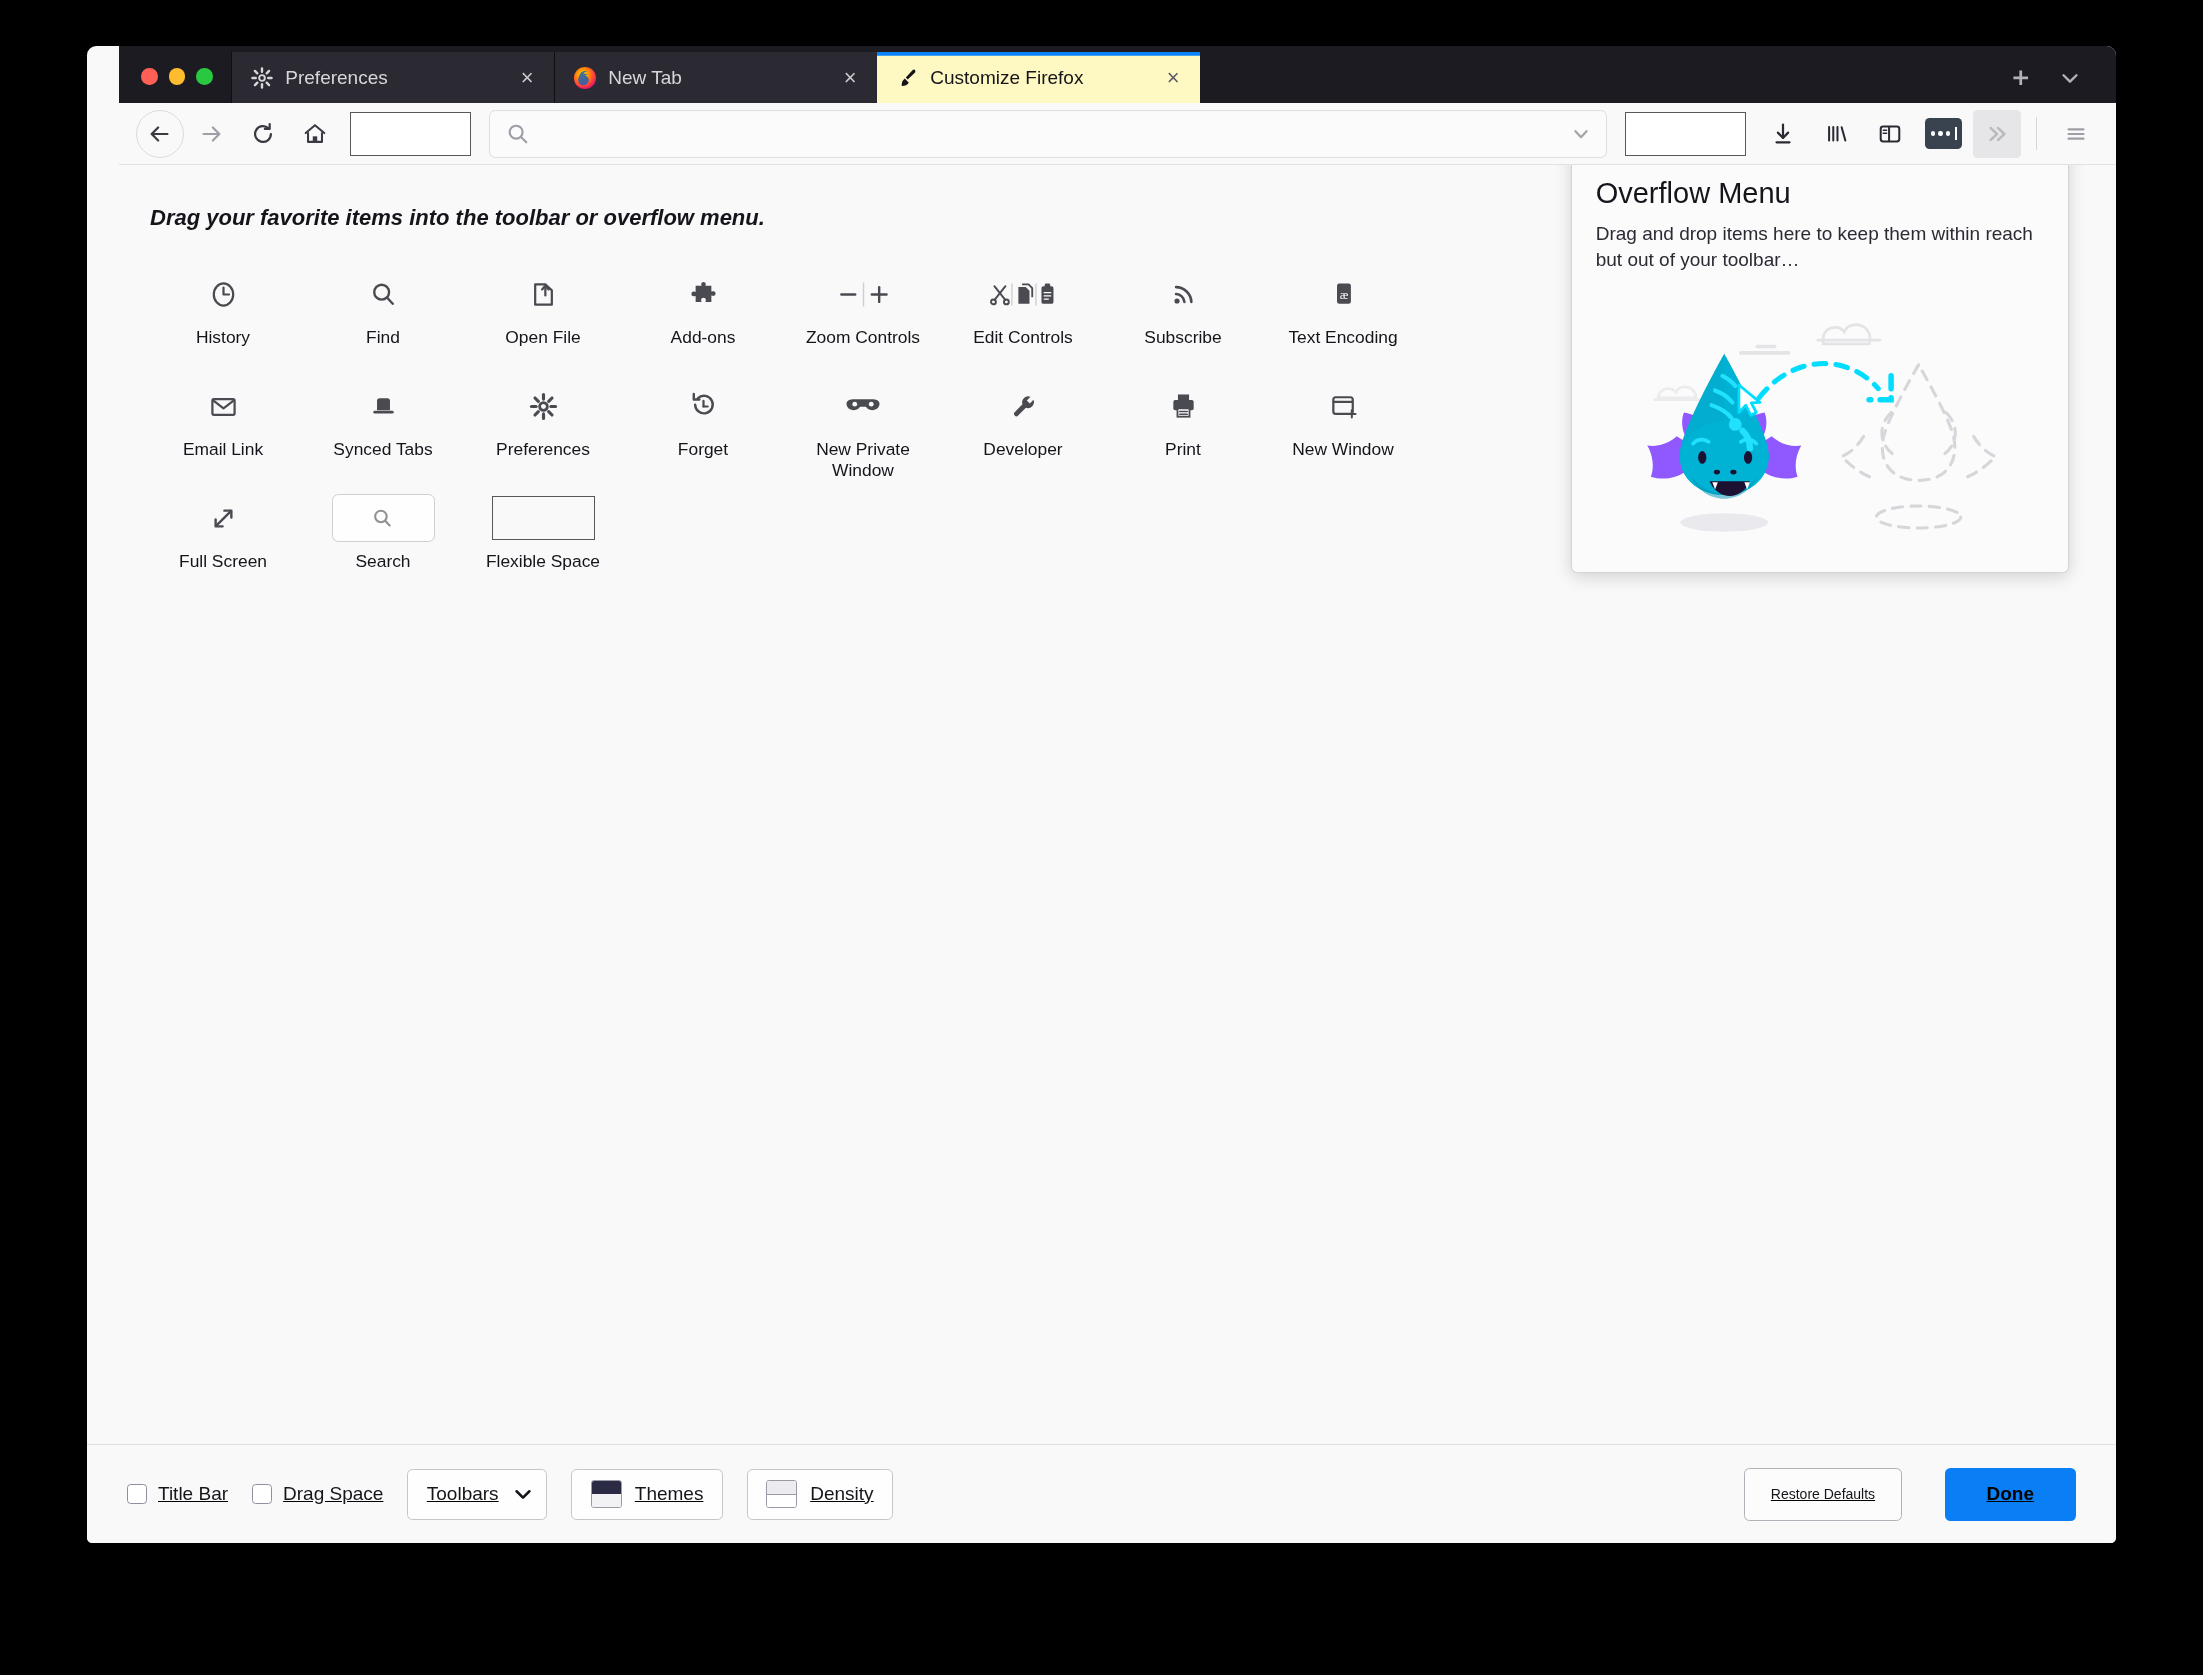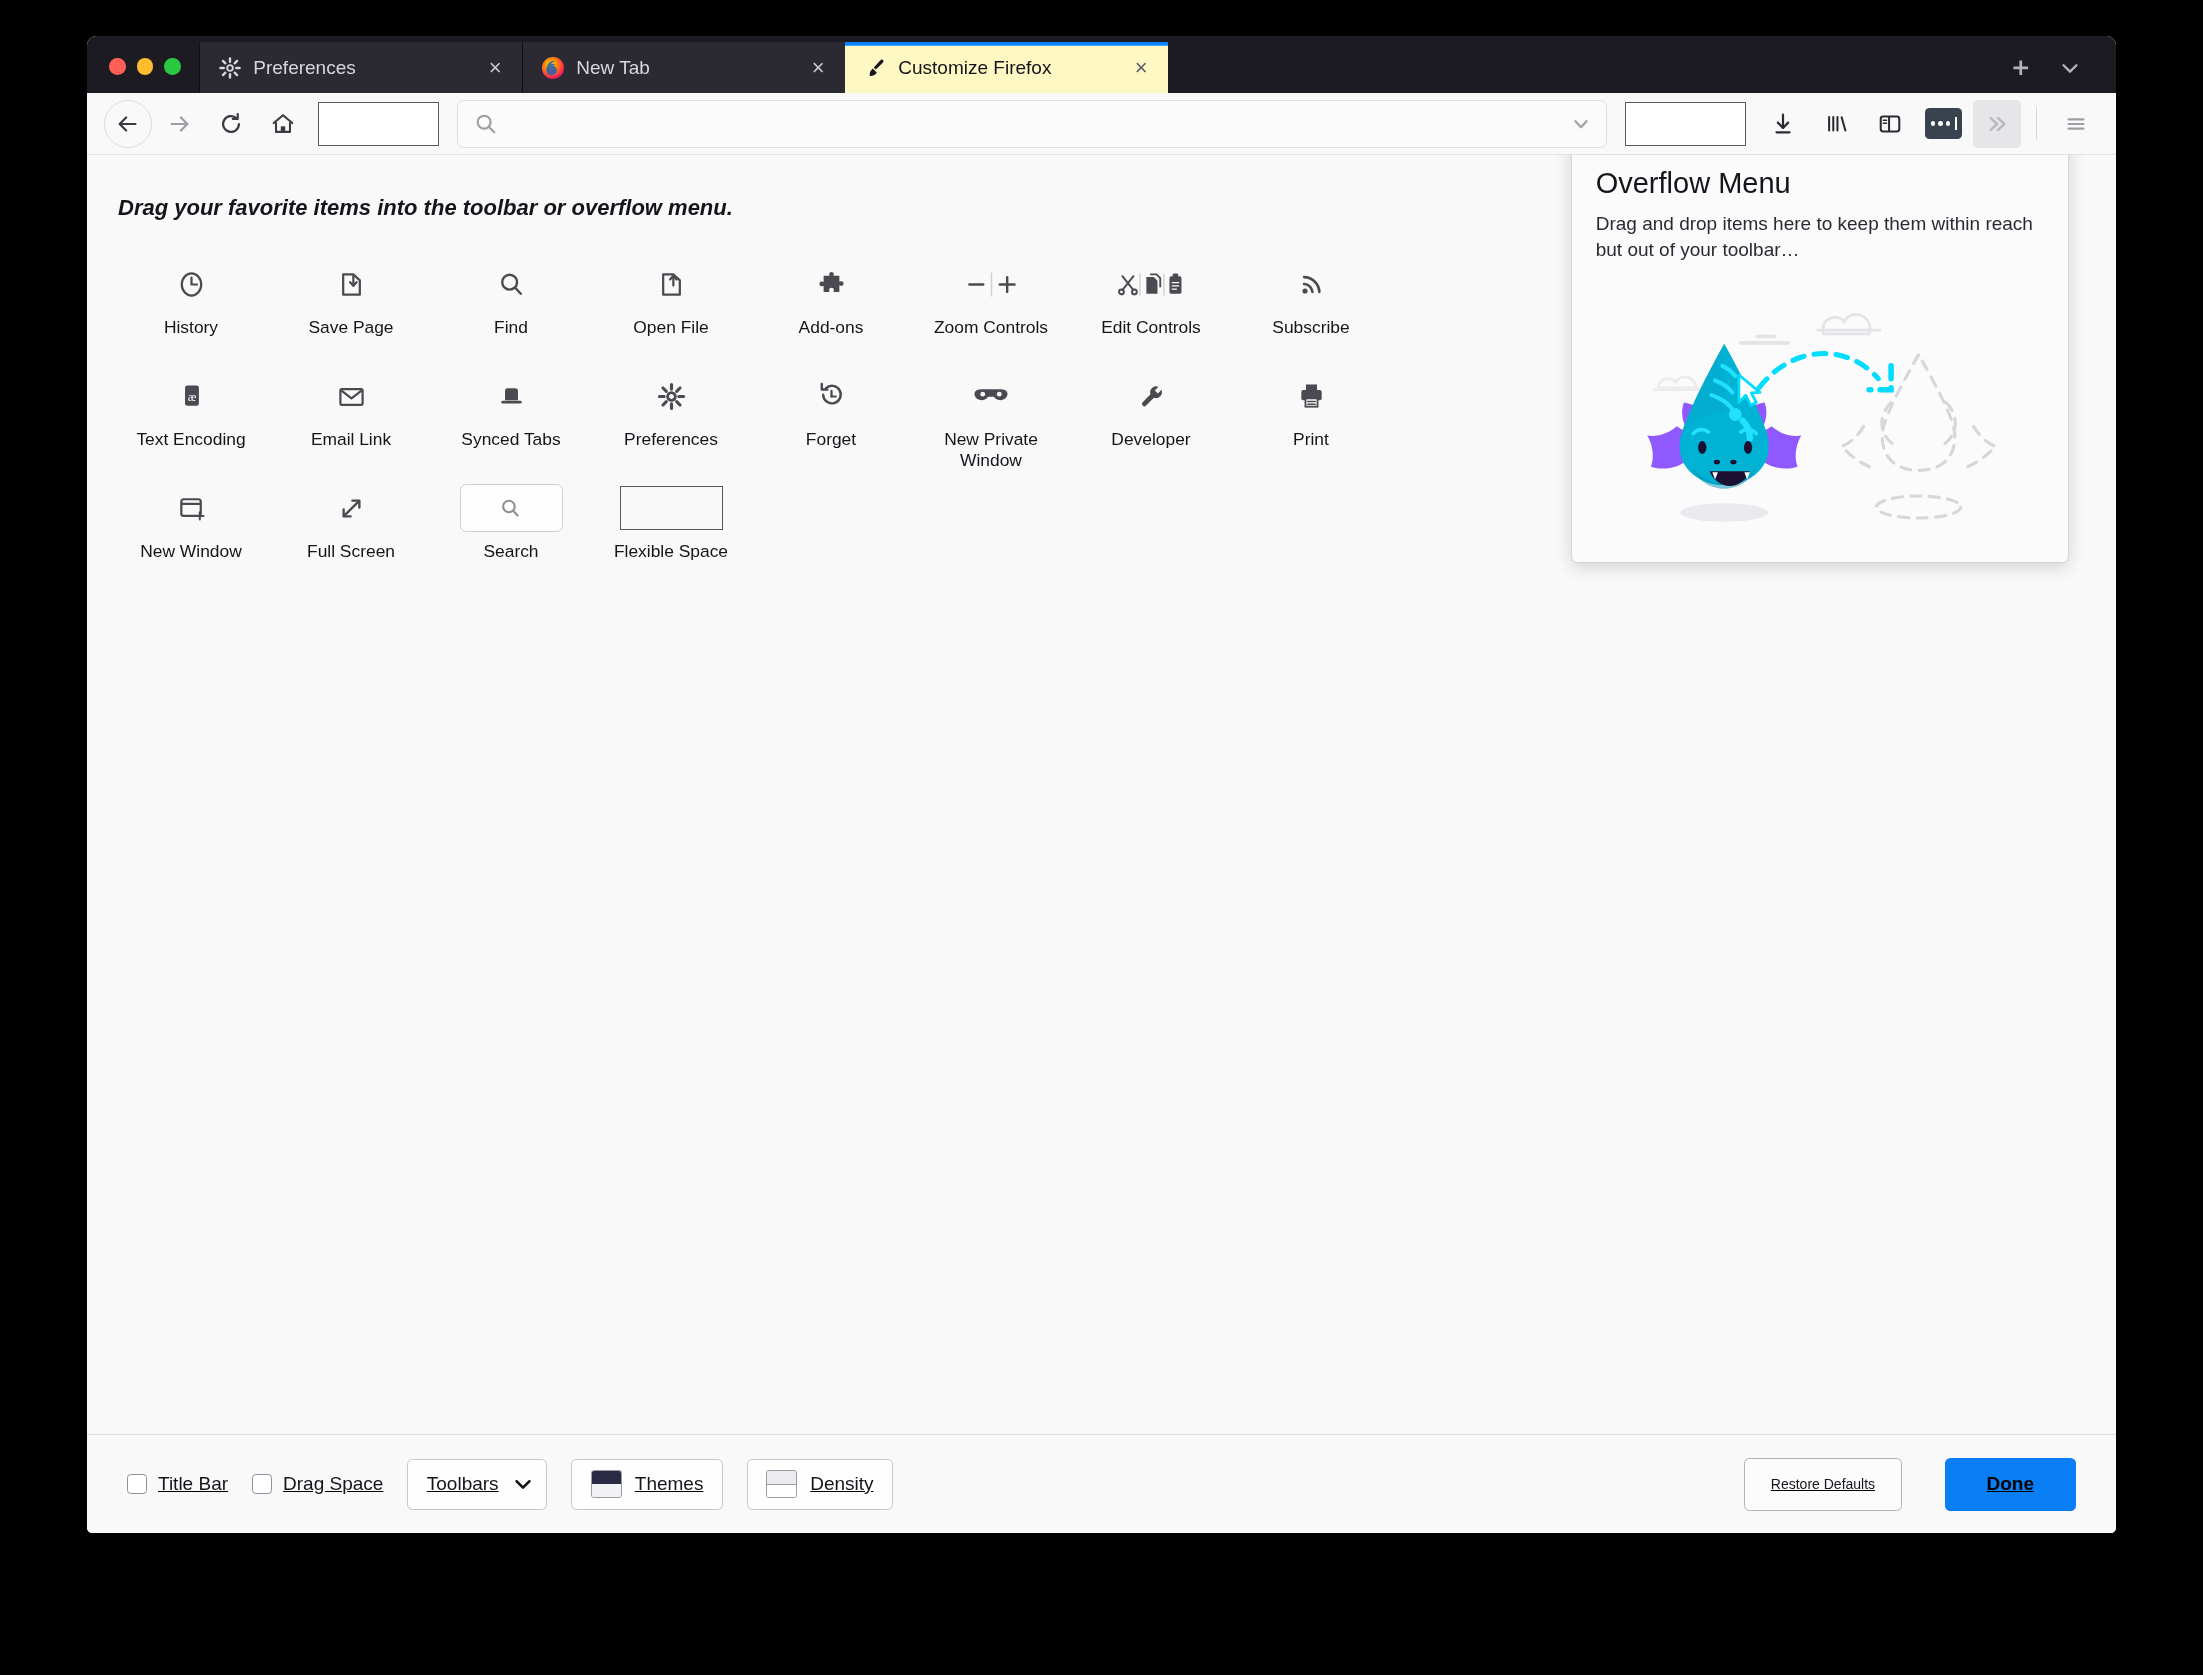--- a/index.html
+++ b/index.html
@@ -4,26 +4,27 @@
 <style>
   * { box-sizing: border-box; margin: 0; padding: 0; }
   html, body {
     width: 2204px; height: 1675px;
     background: #000000;
     font-family: "Liberation Sans", sans-serif;
     overflow: hidden;
   }
   #window {
     position: absolute;
-    left: 87px; top: 36px;
+    left: 87px; top: 46px;
     width: 2029px; height: 1497px;
     background: #f9f9fa;
     border-radius: 9.2px 9.2px 5.5px 5.5px;
     overflow: hidden;
     box-shadow: 0 9.2px 37px rgba(0,0,0,0.5);
+    padding-left: 32px;
   }
 
   
   #tabstrip {
     position: relative;
     height: 57px;
     background: #1c1b22;
     display: flex;
     align-items: flex-end;
   }
@@ -508,30 +509,20 @@
       <div class="palette-item">
         <div class="palette-icon">
           <svg width="37" height="37" viewBox="0 0 40 40">
             <ellipse cx="20" cy="20" rx="10.5" ry="12" fill="none" stroke="#4a4a51" stroke-width="2.4"></ellipse>
             <polyline points="20,12.5 20,20 26,20" fill="none" stroke="#4a4a51" stroke-width="2.4" stroke-linecap="round" stroke-linejoin="round"></polyline>
           </svg>
         </div>
         <div class="palette-label">History</div>
       </div>
 
-      <div class="palette-item">
-        <div class="palette-icon">
-          <svg width="37" height="37" viewBox="0 0 40 40">
-            <path d="M11 9h11l7 6.5V31H11z" fill="none" stroke="#4a4a51" stroke-width="2.4" stroke-linejoin="round"></path>
-            <line x1="22" y1="11" x2="22" y2="21" stroke="#4a4a51" stroke-width="2.4" stroke-linecap="round"></line>
-            <polyline points="18.5,17.5 22,21.5 25.5,17.5" fill="none" stroke="#4a4a51" stroke-width="2.4" stroke-linecap="round" stroke-linejoin="round"></polyline>
-          </svg>
-        </div>
-        <div class="palette-label">Save Page</div>
-      </div>
 
       <div class="palette-item">
         <div class="palette-icon">
           <svg width="37" height="37" viewBox="0 0 40 40">
             <circle cx="18" cy="17.5" r="8" fill="none" stroke="#4a4a51" stroke-width="2.6"></circle>
             <line x1="24" y1="23.5" x2="30" y2="30" stroke="#4a4a51" stroke-width="2.6" stroke-linecap="round"></line>
           </svg>
         </div>
         <div class="palette-label">Find</div>
       </div>

